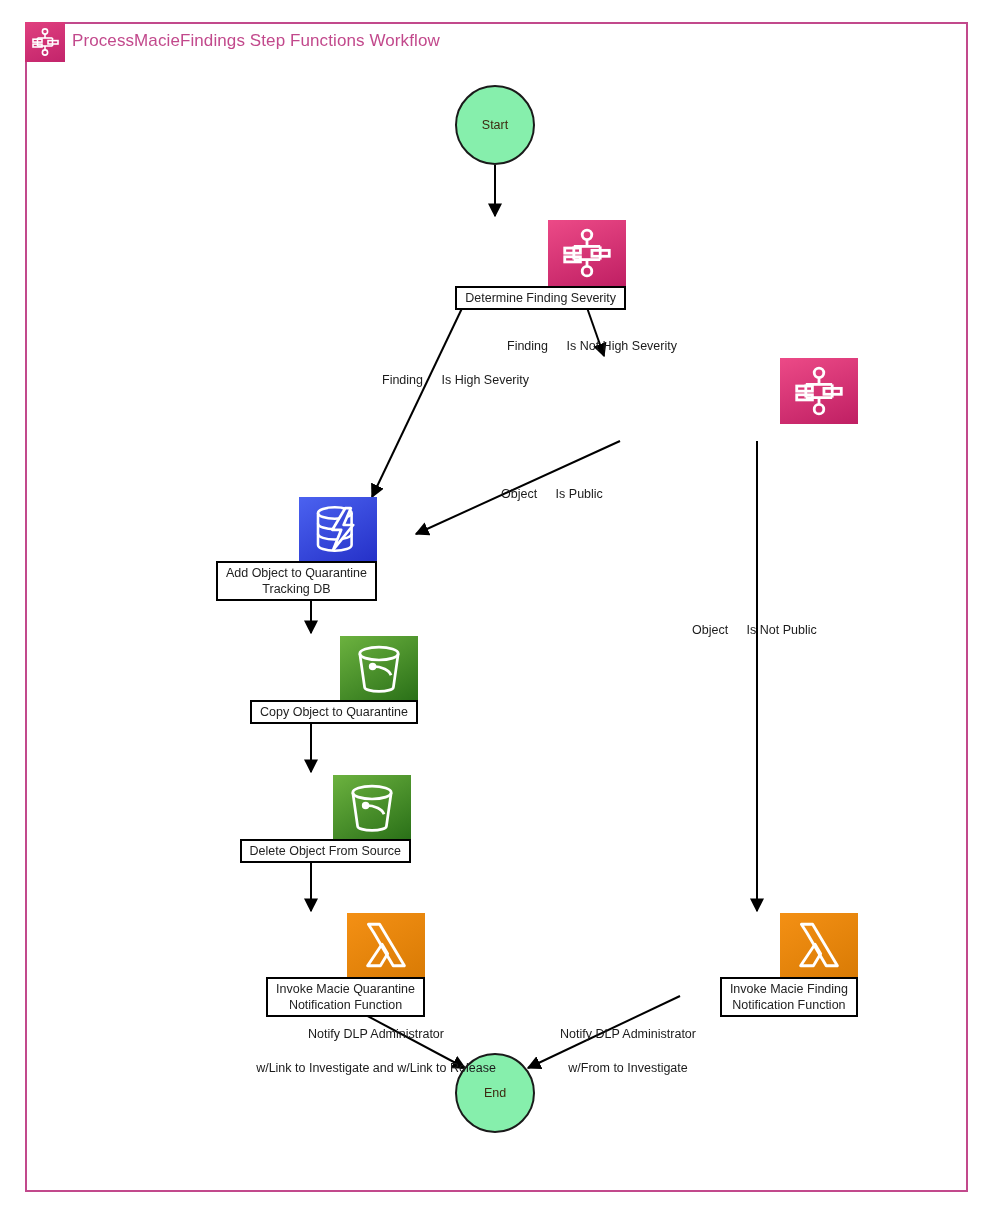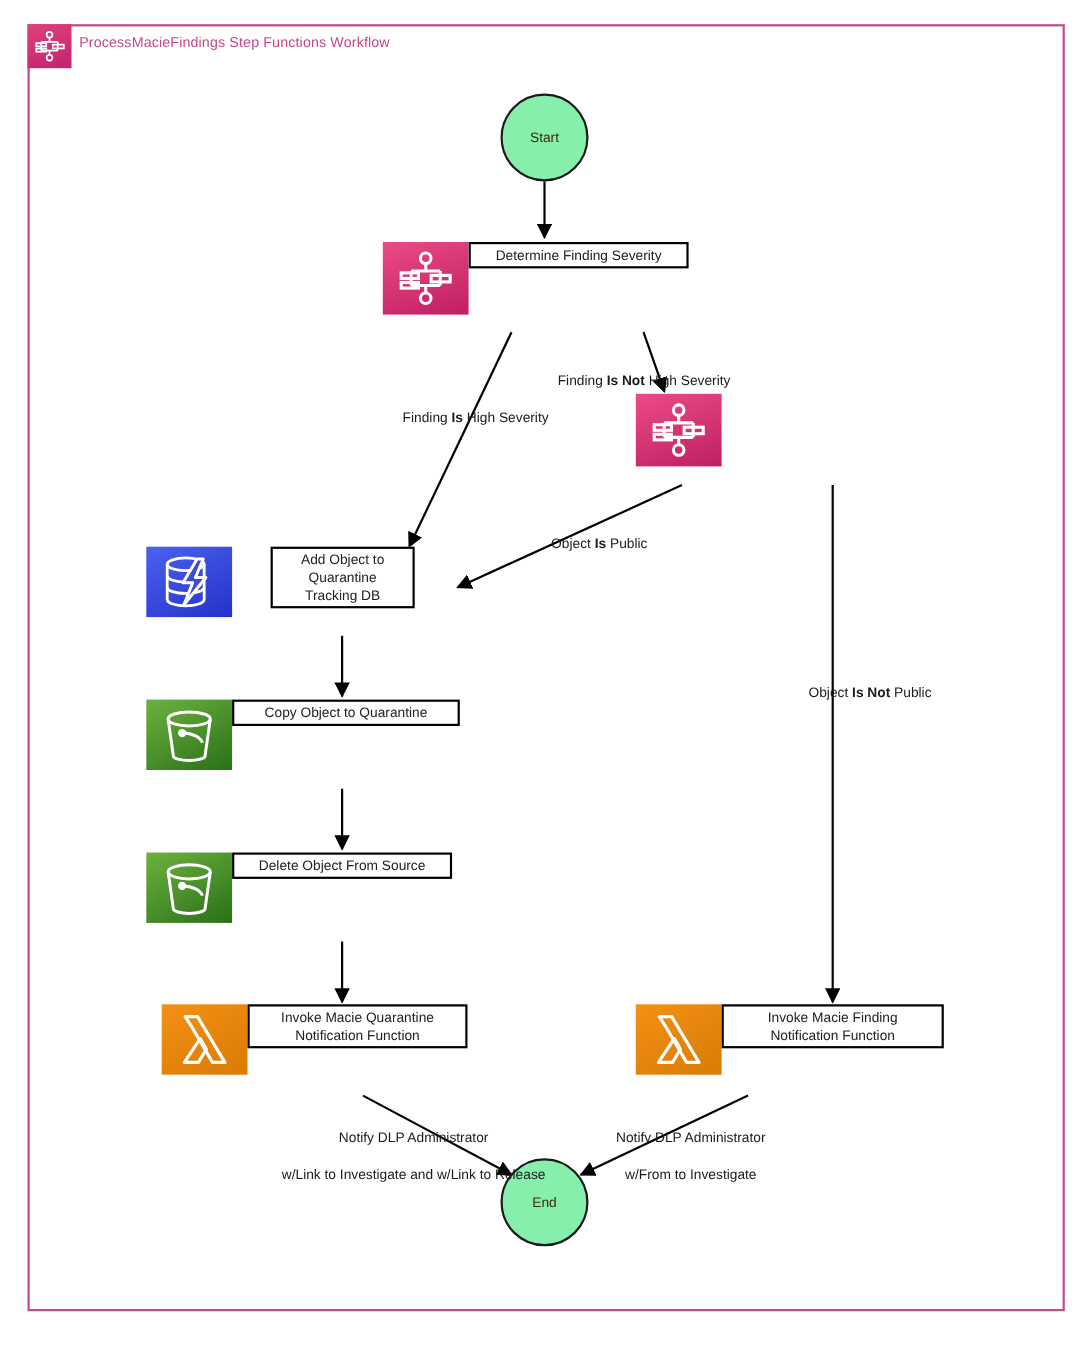--- a/index.html
+++ b/index.html
@@ -34,32 +34,33 @@
     width: 40px;
     height: 40px;
     background: linear-gradient(160deg, #e0407f 0%, #c2246b 100%);
     box-sizing: border-box;
   }
   #group-title-badge svg { display: block; }
   #group-title-text {
     position: absolute;
     left: 72px;
     top: 31px;
-    font-size: 13px;
+    font-size: 17px;
     color: #c2498c;
     letter-spacing: .1px;
     white-space: nowrap;
   }
 
   
   .node {
     position: absolute;
     box-sizing: border-box;
     display: flex;
-    align-items: flex-start;
+    align-items: flex-end;
+    flex-direction: column;
   }
   .node .node-icon {
     flex: 0 0 auto;
     width: 78px;
     box-sizing: border-box;
     display: flex;
     align-items: center;
     justify-content: center;
   }
   .node .node-body {
@@ -104,21 +105,21 @@
 
   
   .edge-label {
     position: absolute;
     font-size: 12.5px;
     color: #1b1b1b;
     line-height: 17px;
     white-space: pre-line;
     text-align: center;
   }
-  .edge-label b { font-weight: bold; }
+  .edge-label b { font-weight: normal; margin-left: 15px; }
 
   
   #edges {
     position: absolute;
     left: 0;
     top: 0;
     width: 991px;
     height: 1223px;
     pointer-events: none;
   }
@@ -223,21 +224,21 @@
           <line x1="12" y1="16" x2="12" y2="24"></line>
           <line x1="28" y1="16" x2="28" y2="24"></line>
           <rect x="6.5" y="17" width="9.5" height="3.1"></rect>
           <rect x="6.5" y="22.3" width="9.5" height="3.1"></rect>
           <rect x="23" y="18.4" width="10.5" height="3.6"></rect>
         </g>
       </svg>
     </div>
   </div>
 
-  <div class="node" style="left:133px; top:497px; width:244px; height:81px;gap:35px;">
+  <div class="node" style="left:133px; top:497px; width:244px; height:81px;">
     <div class="node-icon ic-ddb">
       <svg width="64" height="64" viewBox="0 0 40 40" aria-hidden="true">
         <g fill="none" stroke="#ffffff" stroke-width="1.6" stroke-linejoin="round">
           <ellipse cx="18" cy="10" rx="10.5" ry="3.6"></ellipse>
           <path d="M7.5 10 V30 a10.5 3.6 0 0 0 21 0 V10"></path>
           <path d="M7.5 16.5 a10.5 3.6 0 0 0 21 0"></path>
           <path d="M7.5 23 a10.5 3.6 0 0 0 21 0"></path>
           <path d="M24.5 7 L16.5 20.5 L22 20.5 L17 33 L29.5 17.5 L23.5 17.5 L28 7 Z" fill="#3b4bdb" stroke="#ffffff" stroke-width="1.7"></path>
         </g>
       </svg>
@@ -307,29 +308,29 @@
     <div class="node-body">
       <span class="node-label">Invoke Macie Finding
 Notification Function</span>
     </div>
   </div>
 
   <div class="edge-label" style="left:507px; top:321px;">
     <span>Finding </span><b>Is Not</b><span> High Severity</span>
   </div>
 
-  <div class="edge-label" style="left:366px; top:355px;text-align:center;">
+  <div class="edge-label" style="left:382px; top:355px;text-align:center;">
     <span>Finding </span><b>Is</b><span> High Severity</span>
   </div>
 
   <div class="edge-label" style="left:501px; top:469px;">
     <span>Object </span><b>Is</b><span> Public</span>
   </div>
 
-  <div class="edge-label" style="left:735px; top:605px;">
+  <div class="edge-label" style="left:692px; top:605px;">
     <span>Object </span><b>Is Not</b><span> Public</span>
   </div>
 
   <div class="edge-label" style="left:242px; top:1009px; width:268px;">
     <div>Notify DLP Administrator</div>
     <div>w/Link to Investigate and w/Link to Release</div>
   </div>
 
   <div class="edge-label" style="left:548px; top:1009px; width:160px;">
     <div>Notify DLP Administrator</div>

